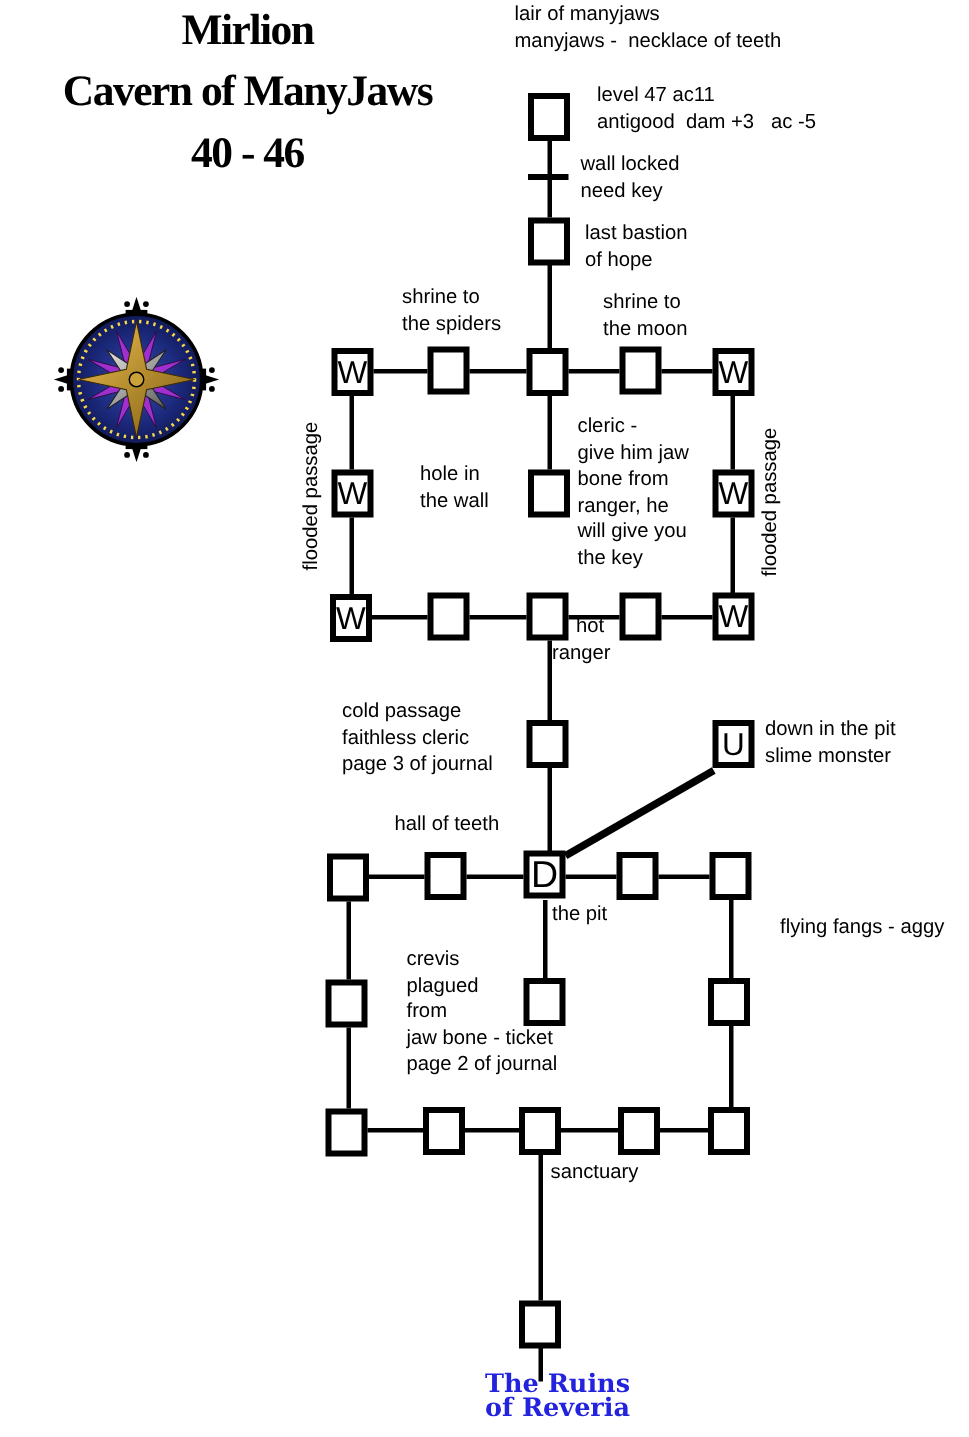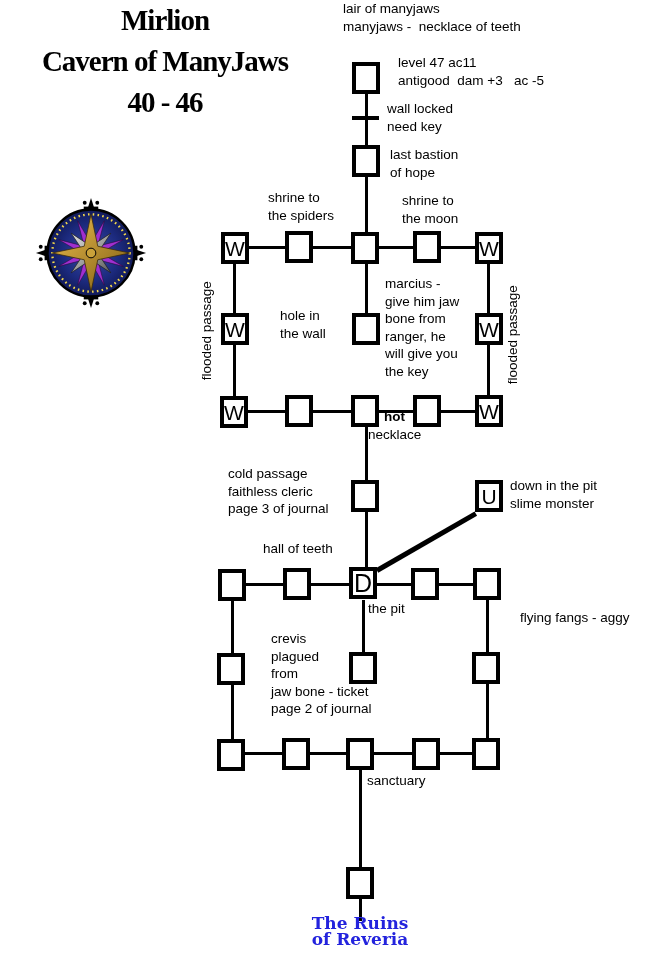--- a/index.html
+++ b/index.html
@@ -5,23 +5,23 @@
   html,body{margin:0;padding:0;background:#ffffff;}
   #stage{position:relative;width:646px;height:958px;background:#ffffff;overflow:hidden;
          font-family:"Liberation Sans",sans-serif;color:#000;}
   .title{position:absolute;left:0;top:6;width:330px;text-align:center;
          font-family:Liberation Serif, serif;font-weight:700;font-size:29px;line-height:41px;
          letter-spacing:-1px;}
   .lbl{position:absolute;font-size:13.5px;line-height:17.5px;white-space:pre;}
   .lbl .ln{white-space:pre;}
   .rot{transform:rotate(-90deg);text-align:center;}
   .right{text-align:left;}
-  .hot .ln:first-child{margin-left:16px;font-weight:bold;}
+  .hot .ln:first-child{margin-left:16px;}
   .ruins{font-family:"DejaVu Serif",serif;font-weight:700;font-size:17px;line-height:16px;
-         text-align:center;}
+         text-align:right;}
   .room{position:absolute;box-sizing:border-box;border:4px solid #000;background:#fff;
         display:flex;align-items:center;justify-content:center;
         font-size:21px;line-height:1;color:#000;}
   .wline{position:absolute;background:#000;}
   .diag{position:absolute;background:#000;transform-origin:0 50%;}
   svg{position:absolute;}
 </style>
 </head>
 <body>
 
@@ -137,22 +137,22 @@
 
   <div class="lbl" style="left:343px;top:0"><div class="ln">lair of manyjaws</div><div class="ln">manyjaws -  necklace of teeth</div></div>
   <div class="lbl" style="left:398px;top:54px"><div class="ln">level 47 ac11</div><div class="ln">antigood  dam +3   ac -5</div></div>
   <div class="lbl" style="left:387px;top:100px"><div class="ln">wall locked</div><div class="ln">need key</div></div>
   <div class="lbl" style="left:390px;top:146px"><div class="ln">last bastion</div><div class="ln">of hope</div></div>
   <div class="lbl" style="left:268px;top:189px"><div class="ln">shrine to</div><div class="ln">the spiders</div></div>
   <div class="lbl" style="left:402px;top:192px"><div class="ln">shrine to</div><div class="ln">the moon</div></div>
   <div class="lbl rot" style="left:151px;top:322px;width:112px"><div class="ln">flooded passage</div></div>
   <div class="lbl rot" style="left:457px;top:326px;width:112px"><div class="ln">flooded passage</div></div>
   <div class="lbl right" style="left:280px;top:307px;width:67px"><div class="ln">hole in</div><div class="ln">the wall</div></div>
-  <div class="lbl" style="left:385px;top:275px"><div class="ln">marcius -</div><div class="ln">give him jaw</div><div class="ln">bone from</div><div class="ln">ranger, he</div><div class="ln">will give you</div><div class="ln">the key</div></div>
-  <div class="lbl hot" style="left:368px;top:408px"><div class="ln">hot</div><div class="ln">necklace</div></div>
+  <div class="lbl" style="left:385px;top:275px"><div class="ln">cleric -</div><div class="ln">give him jaw</div><div class="ln">bone from</div><div class="ln">ranger, he</div><div class="ln">will give you</div><div class="ln">the key</div></div>
+  <div class="lbl hot" style="left:368px;top:408px"><div class="ln">hot</div><div class="ln">ranger</div></div>
   <div class="lbl" style="left:228px;top:465px"><div class="ln">cold passage</div><div class="ln">faithless cleric</div><div class="ln">page 3 of journal</div></div>
   <div class="lbl" style="left:510px;top:477px"><div class="ln">down in the pit</div><div class="ln">slime monster</div></div>
   <div class="lbl" style="left:263px;top:540px"><div class="ln">hall of teeth</div></div>
   <div class="lbl" style="left:368px;top:600px"><div class="ln">the pit</div></div>
   <div class="lbl" style="left:520px;top:609px"><div class="ln">flying fangs - aggy</div></div>
   <div class="lbl" style="left:271px;top:630px"><div class="ln">crevis</div><div class="ln">plagued</div><div class="ln">from</div><div class="ln">jaw bone - ticket</div><div class="ln">page 2 of journal</div></div>
   <div class="lbl" style="left:367px;top:772px"><div class="ln">sanctuary</div></div>
   <div class="lbl ruins" style="left: 300px; top: 915px; width: 120px; color: rgb(35, 35, 221);"><div class="ln">The Ruins</div><div class="ln">of Reveria</div></div>
 
 </div>

